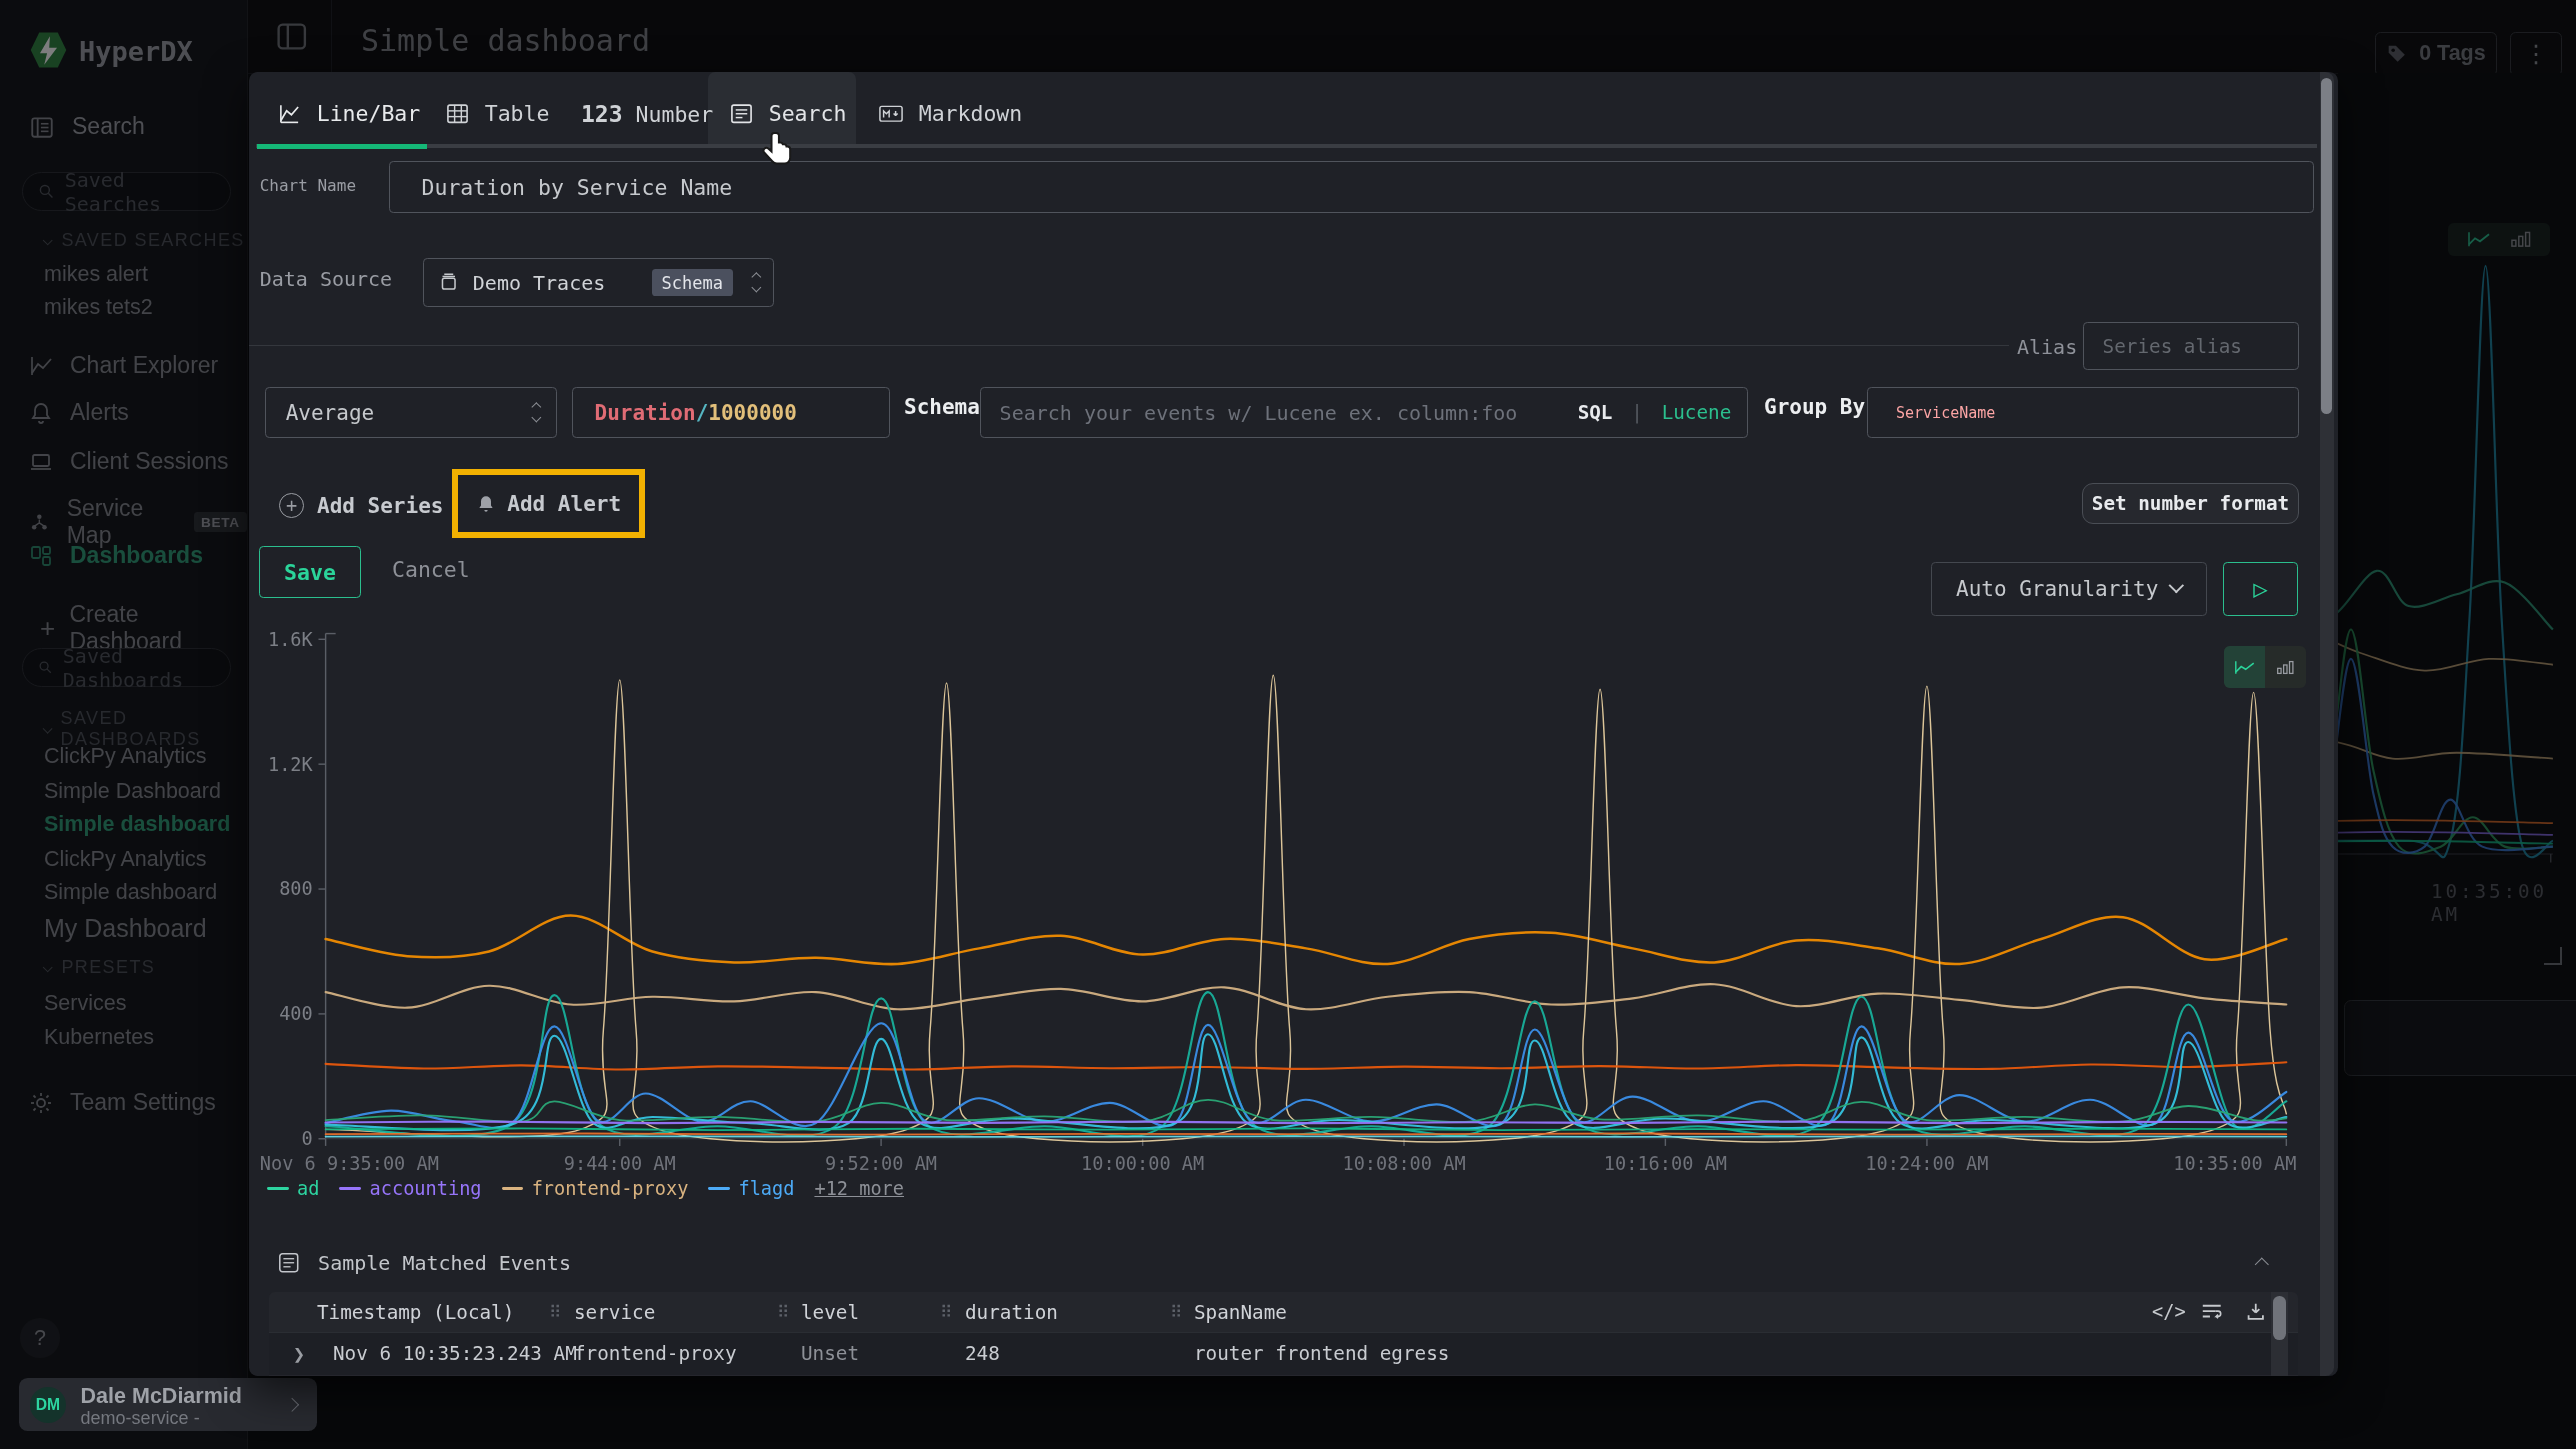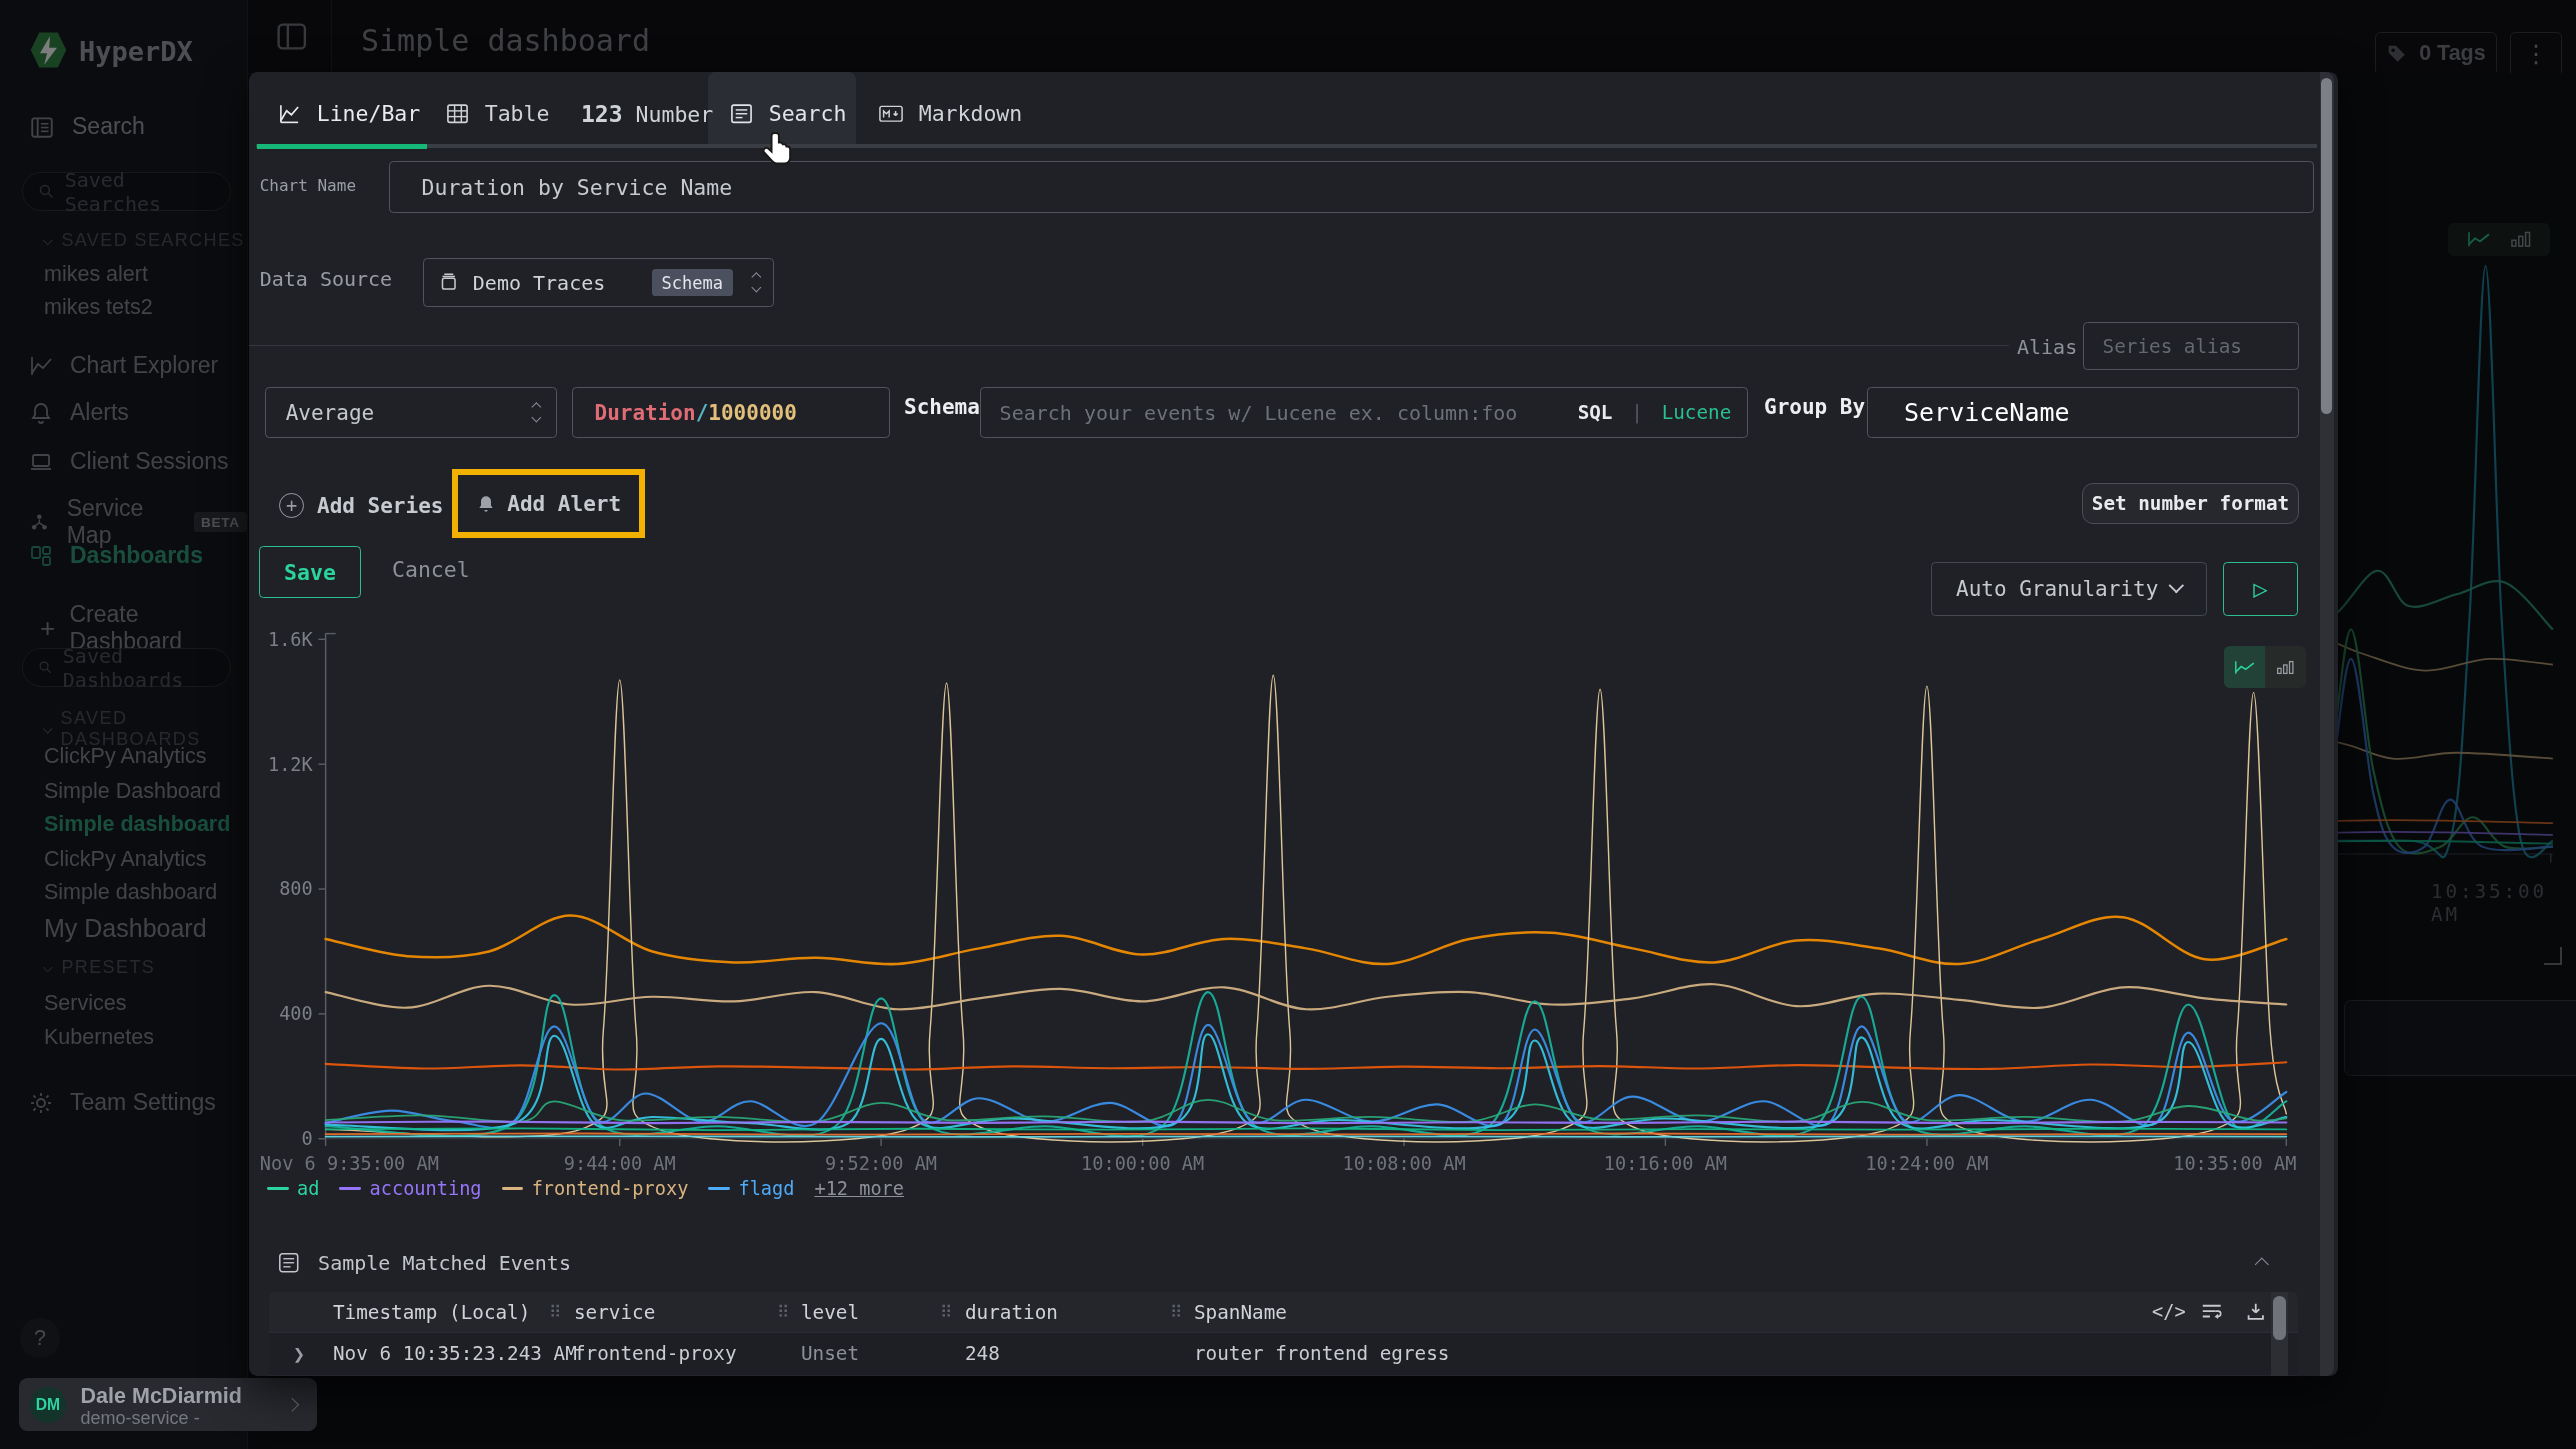--- a/index.html
+++ b/index.html
@@ -330,21 +330,21 @@
     <div class="abs bordered" style="left:731px;top:315px;width:766px;height:49px;display:flex;align-items:center;">
       <span class="mono" style="margin-left:18.6px;font-size:20px;color:#6d717a;white-space:nowrap;overflow:hidden;max-width:565px;">Search your events w/ Lucene ex. column:foo</span>
       <span class="mono" style="position:absolute;right:15.7px;font-size:19.3px;">
         <span style="color:#e8eaed;font-weight:bold;">SQL</span>
         <span style="color:#555a61;margin:0 7.2px;">|</span>
         <span style="color:#2bbf8e;">Lucene</span>
       </span>
     </div>
     <div class="abs mono" style="left:1515px;top:323px;font-size:21px;font-weight:bold;color:#eceef0;">Group By</div>
     <div class="abs bordered" style="left:1618px;top:315px;width:430px;height:49px;display:flex;align-items:center;">
-      <span class="mono" style="margin-left:36px;font-size:25px;color:#ffffff;">ServiceName</span>
+      <span class="mono" style="margin-left:28px;font-size:15px;color:#fca5a5;">ServiceName</span>
     </div>
 
     <div class="abs" style="left:30px;top:421px;display:flex;align-items:center;gap:13px;color:#c7cacf;">
       <span style="width:23px;height:23px;border:1.4px solid #9a9da3;border-radius:50%;display:flex;align-items:center;justify-content:center;font-size:18.6px;color:#9a9da3;">+</span>
       <span class="mono" style="font-size:21px;font-weight:bold;">Add Series</span>
     </div>
     <div class="abs" style="left:203px;top:397px;width:181px;height:57px;border:6.4px solid #f2b101;display:flex;align-items:center;justify-content:center;gap:11.4px;color:#c7cacf;">
       <svg width="20" height="21.5" viewBox="0 0 24 24">
         <path d="M12 3a6 6 0 0 0-6 6v5l-2 3h16l-2-3V9a6 6 0 0 0-6-6z" fill="#9ea1a8"></path>
         <path d="M10 19.5a2 2 0 0 0 4 0" fill="#9ea1a8"></path>
@@ -455,21 +455,21 @@
         <line x1="6" y1="7.5" x2="18" y2="7.5" stroke="#c3c6cb" stroke-width="1.5"></line>
         <line x1="6" y1="12" x2="18" y2="12" stroke="#c3c6cb" stroke-width="1.5"></line>
         <line x1="6" y1="16.5" x2="14" y2="16.5" stroke="#c3c6cb" stroke-width="1.5"></line>
       </svg>
       <span class="mono" style="font-size:20px;color:#c3c6cb;">Sample Matched Events</span>
     </div>
     <span class="abs chev up" style="left:2008px;top:1188px;color:#8a8d93;border-width:1.8px;"></span>
 
     <div class="abs" style="left:20px;top:1220px;width:2029px;height:84px;overflow:hidden;border-radius:5.7px 5.7px 0 0;">
       <div id="ev-header" style="position:absolute;left:0;top:0;width:2029px;height:40px;background:#24262c;">
-          <span class="cell mono" style="left: 64px; top: 8.6px; color: rgb(208, 211, 216);">Timestamp (Local)</span>
+          <span class="cell mono" style="left: 48px; top: 8.6px; color: rgb(208, 211, 216);">Timestamp (Local)</span>
           <span class="draggrip" style="left: 280px; top: 10px;">⠿</span>
           <span class="cell mono" style="left: 305px; top: 8.6px; color: rgb(208, 211, 216);">service</span>
           <span class="draggrip" style="left: 508px; top: 10px;">⠿</span>
           <span class="cell mono" style="left: 532px; top: 8.6px; color: rgb(208, 211, 216);">level</span>
           <span class="draggrip" style="left: 671px; top: 10px;">⠿</span>
           <span class="cell mono" style="left: 696px; top: 8.6px; color: rgb(208, 211, 216);">duration</span>
           <span class="draggrip" style="left: 901px; top: 10px;">⠿</span>
           <span class="cell mono" style="left: 925px; top: 8.6px; color: rgb(208, 211, 216);">SpanName</span>
         </div>
       <div id="ev-rows" style="position:absolute;left:0;top:40px;width:2029px;">

